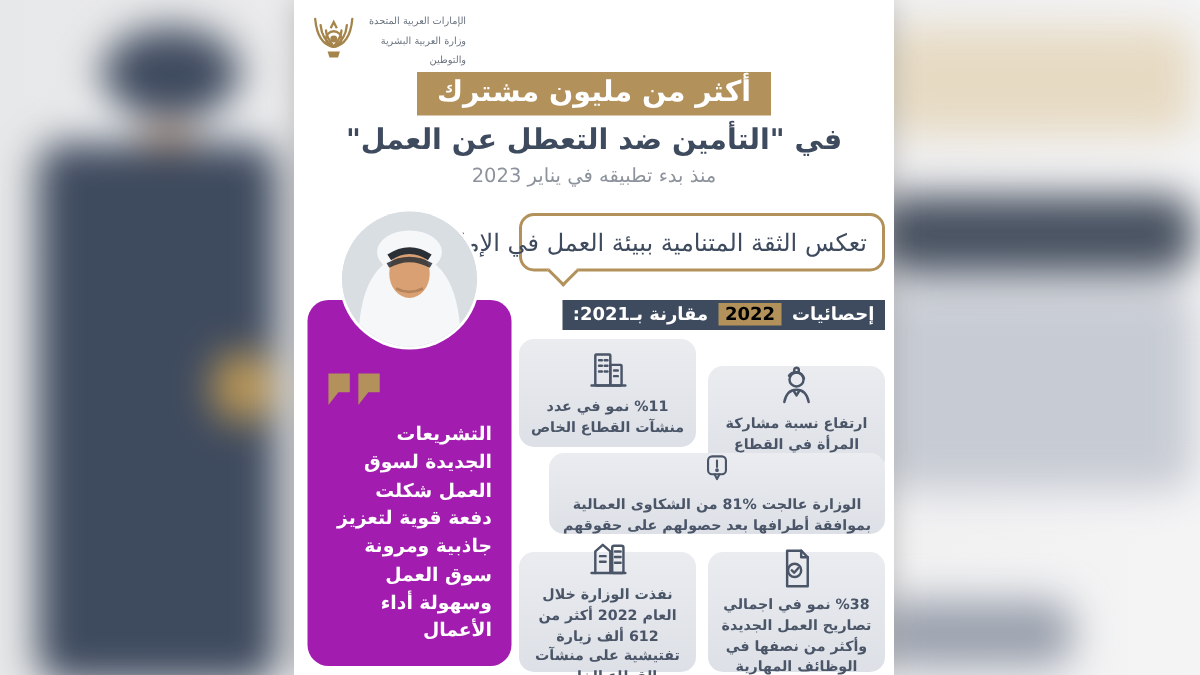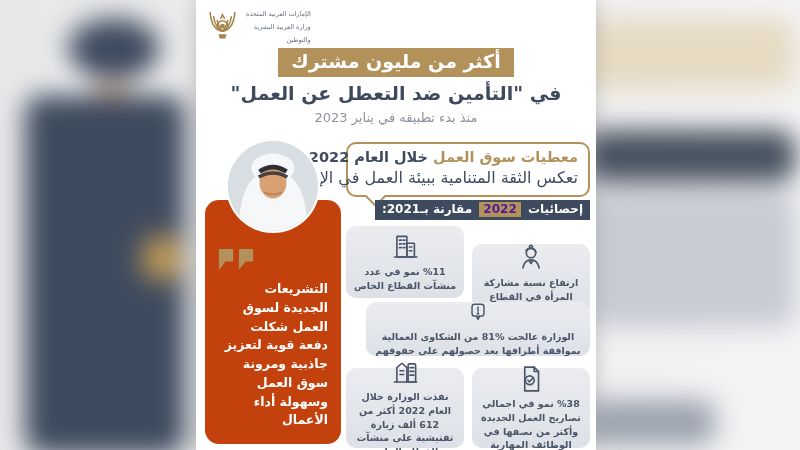--- a/index.html
+++ b/index.html
@@ -34,42 +34,42 @@
   
   .title-block { position:absolute; top:48px; left:0; width:100%; text-align:center; }
   .banner { display:inline-block; background:#b2915a; color:#fff; font-weight:bold; font-size:19px; padding:2px 13px 5px; }
   .main-title { margin-top:5px; color:#3e4a5e; font-weight:bold; font-size:19px; letter-spacing:.2px; }
   .sub-title { margin-top:6px; color:#8d939c; font-size:13px; }
 
   
   .photo-circle { position:absolute; left:32px; top:141px; width:90px; height:90px; border-radius:50%;
                   overflow:hidden; z-index:3; box-shadow:0 0 0 2px #fff; background:#d7dce1; }
   .photo-circle svg { width:100%; height:100%; display:block; }
-  .quote-panel { position:absolute; left:9px; top:200px; width:136px; height:244px; background:#c2410c;
+  .quote-panel { position:absolute; left:9px; top:200px; width:136px; height:244px; background:#a21caf;
                  border-radius:14px; z-index:2; padding:48px 13px 0; text-align:right; }
   .quote-marks { width:38px; height:24px; margin:0 0 8px; display:block; margin-right:auto; margin-left:0; }
   .quote-text { color:#ffffff; font-size:12.5px; font-weight:bold; line-height:1.5; }
   .quote-author { color:#ffffff; font-size:9.5px; font-weight:bold; margin-top:13px; }
 
   
   .right-col { position:absolute; left:150px; top:0; width:244px; height:450px; }
 
   .speech-bubble { position:absolute; top:142px; left:0; right:0; border:2px solid #b2915a; border-radius:10px;
                    padding:5px 10px 8px; text-align:right; background:#fff; }
   .speech-bubble .tail { position:absolute; bottom:-9px; right:auto; left:20px; width:15px; height:15px;
                          background:#fff; border-left:2px solid #b2915a; border-bottom:2px solid #b2915a;
                          transform:rotate(-45deg); }
   .bubble-l1 { font-size:14.5px; font-weight:bold; color:#3e4a5e; white-space:nowrap; }
   .bubble-l1 .gold { color:#b2915a; }
   .bubble-l2 { font-size:16px; color:#3e4a5e; margin-top:3px; white-space:nowrap; }
 
   .stats-bar-wrap { position:absolute; top:198px; right:0; text-align:right; }
   .stats-bar { display:inline-block; background:#3e4a5e; color:#fff; font-size:12px; font-weight:bold;
                padding:2px 7px 4px; white-space:nowrap; }
-  .stats-bar .hl { background:#b2915a; color:#4c1d95; padding:0 4px 1px; margin:0 3px; }
+  .stats-bar .hl { background:#b2915a; color:#000000; padding:0 4px 1px; margin:0 3px; }
 
   .stat-box { position:absolute; background:linear-gradient(180deg,#eaecf0 0%,#dde0e6 100%);
               border-radius:10px; display:flex; flex-direction:column; align-items:center;
               justify-content:center; text-align:center; padding:4px 6px; }
   .stat-box svg { flex:0 0 auto; }
   .stat-text { font-size:9.5px; font-weight:bold; color:#4a5568; line-height:1.45; margin-top:3px; }
 
   .box-women     { top:244px; right:0;  width:118px; height:72px; }
   .box-est       { top:226px; left:0;   width:118px; height:72px; }
   .box-complaint { top:302px; left:0; right:0; width:224px; height:54px; flex-direction:column; }
@@ -154,24 +154,20 @@
         </g>
       </svg>
       <div class="quote-text">التشريعات الجديدة لسوق العمل شكلت دفعة قوية لتعزيز جاذبية ومرونة سوق العمل وسهولة أداء الأعمال</div>
       <div class="quote-author">معالي الدكتور عبد الرحمن العور</div>
 
     </div>
 
     <div class="right-col">
 
       <div class="speech-bubble">
-        <div class="bubble-l1">
-          <span class="gold">معطيات سوق العمل</span>
-          <span>خلال العام 2022</span>
-        </div>
         <div class="bubble-l2">تعكس الثقة المتنامية ببيئة العمل في الإمارات</div>
         <div class="tail"></div>
       </div>
 
       <div class="stats-bar-wrap">
         <div class="stats-bar">
           <span>إحصائيات</span>
           <span class="hl">2022</span>
           <span>مقارنة بـ2021:</span>
         </div>

